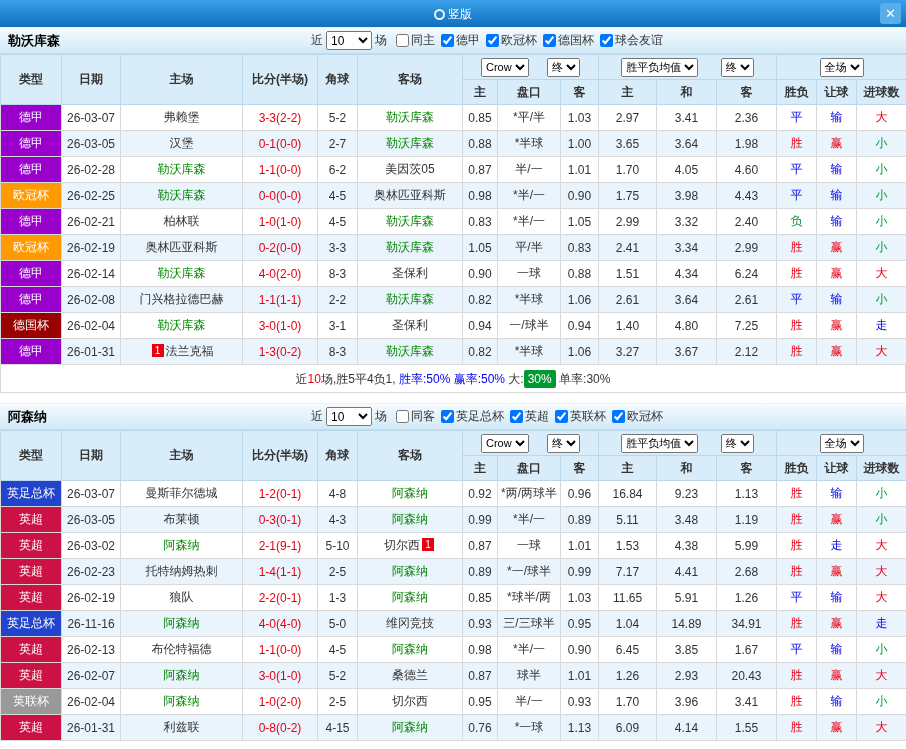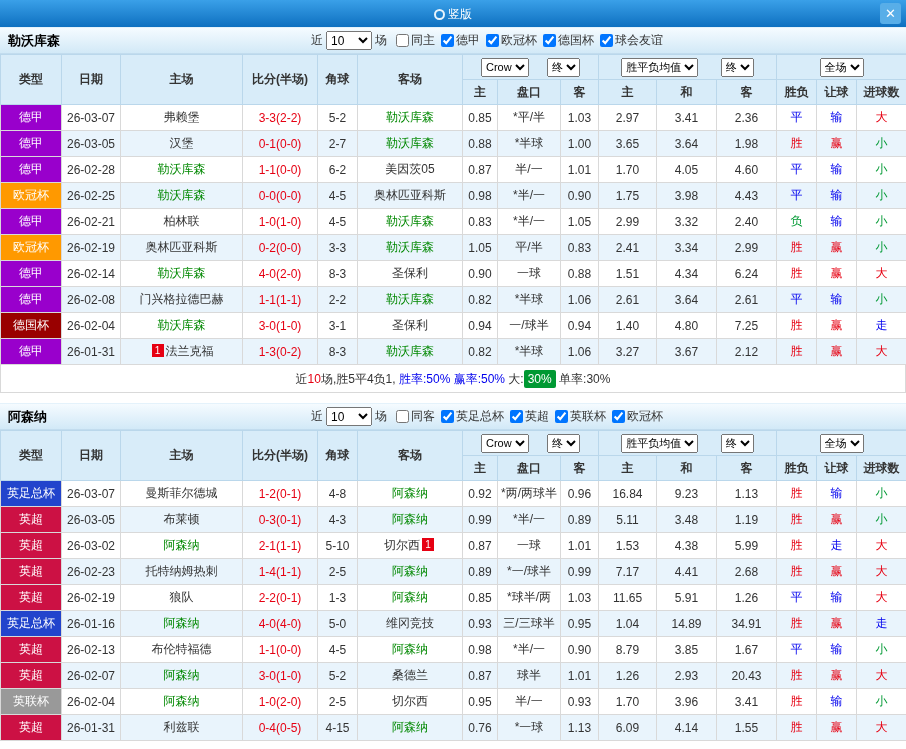--- a/index.html
+++ b/index.html
@@ -446,21 +446,21 @@
             <td class="odds-cell">3.48</td>
             <td class="odds-cell">1.19</td>
             <td class="outcome-cell" style="color: rgb(230, 0, 18);">胜</td>
             <td class="outcome-cell" style="color: rgb(230, 0, 18);">赢</td>
             <td class="outcome-cell" style="color: rgb(0, 153, 51);">小</td>
           </tr>
           <tr>
             <td class="type-cell" style="background: rgb(204, 17, 68);">英超</td>
             <td class="date-cell">26-03-02</td>
             <td class="team-cell focus"><span>阿森纳</span></td>
-            <td class="score-cell">2-1(1-1)</td>
+            <td class="score-cell">2-1(9-1)</td>
             <td class="corner-cell">5-10</td>
             <td class="team-cell"><span>切尔西</span><span class="rank-badge">1</span></td>
             <td class="odds-cell">0.87</td>
             <td class="odds-cell">一球</td>
             <td class="odds-cell">1.01</td>
             <td class="odds-cell">1.53</td>
             <td class="odds-cell">4.38</td>
             <td class="odds-cell">5.99</td>
             <td class="outcome-cell" style="color: rgb(230, 0, 18);">胜</td>
             <td class="outcome-cell" style="color: rgb(0, 0, 238);">走</td>
@@ -495,21 +495,21 @@
             <td class="odds-cell">1.03</td>
             <td class="odds-cell">11.65</td>
             <td class="odds-cell">5.91</td>
             <td class="odds-cell">1.26</td>
             <td class="outcome-cell" style="color: rgb(0, 0, 238);">平</td>
             <td class="outcome-cell" style="color: rgb(0, 0, 238);">输</td>
             <td class="outcome-cell" style="color: rgb(230, 0, 18);">大</td>
           </tr>
           <tr>
             <td class="type-cell" style="background: rgb(34, 68, 204);">英足总杯</td>
-            <td class="date-cell">26-01-16</td>
+            <td class="date-cell">26-11-16</td>
             <td class="team-cell focus"><span>阿森纳</span></td>
             <td class="score-cell">4-0(4-0)</td>
             <td class="corner-cell">5-0</td>
             <td class="team-cell"><span>维冈竞技</span></td>
             <td class="odds-cell">0.93</td>
             <td class="odds-cell">三/三球半</td>
             <td class="odds-cell">0.95</td>
             <td class="odds-cell">1.04</td>
             <td class="odds-cell">14.89</td>
             <td class="odds-cell">34.91</td>
@@ -520,21 +520,21 @@
           <tr>
             <td class="type-cell" style="background: rgb(204, 17, 68);">英超</td>
             <td class="date-cell">26-02-13</td>
             <td class="team-cell"><span>布伦特福德</span></td>
             <td class="score-cell">1-1(0-0)</td>
             <td class="corner-cell">4-5</td>
             <td class="team-cell focus"><span>阿森纳</span></td>
             <td class="odds-cell">0.98</td>
             <td class="odds-cell">*半/一</td>
             <td class="odds-cell">0.90</td>
-            <td class="odds-cell">8.79</td>
+            <td class="odds-cell">6.45</td>
             <td class="odds-cell">3.85</td>
             <td class="odds-cell">1.67</td>
             <td class="outcome-cell" style="color: rgb(0, 0, 238);">平</td>
             <td class="outcome-cell" style="color: rgb(0, 0, 238);">输</td>
             <td class="outcome-cell" style="color: rgb(0, 153, 51);">小</td>
           </tr>
           <tr>
             <td class="type-cell" style="background: rgb(204, 17, 68);">英超</td>
             <td class="date-cell">26-02-07</td>
             <td class="team-cell focus"><span>阿森纳</span></td>
@@ -565,21 +565,21 @@
             <td class="odds-cell">3.96</td>
             <td class="odds-cell">3.41</td>
             <td class="outcome-cell" style="color: rgb(230, 0, 18);">胜</td>
             <td class="outcome-cell" style="color: rgb(0, 0, 238);">输</td>
             <td class="outcome-cell" style="color: rgb(0, 153, 51);">小</td>
           </tr>
           <tr>
             <td class="type-cell" style="background: rgb(204, 17, 68);">英超</td>
             <td class="date-cell">26-01-31</td>
             <td class="team-cell"><span>利兹联</span></td>
-            <td class="score-cell">0-4(0-5)</td>
+            <td class="score-cell">0-8(0-2)</td>
             <td class="corner-cell">4-15</td>
             <td class="team-cell focus"><span>阿森纳</span></td>
             <td class="odds-cell">0.76</td>
             <td class="odds-cell">*一球</td>
             <td class="odds-cell">1.13</td>
             <td class="odds-cell">6.09</td>
             <td class="odds-cell">4.14</td>
             <td class="odds-cell">1.55</td>
             <td class="outcome-cell" style="color: rgb(230, 0, 18);">胜</td>
             <td class="outcome-cell" style="color: rgb(230, 0, 18);">赢</td>

